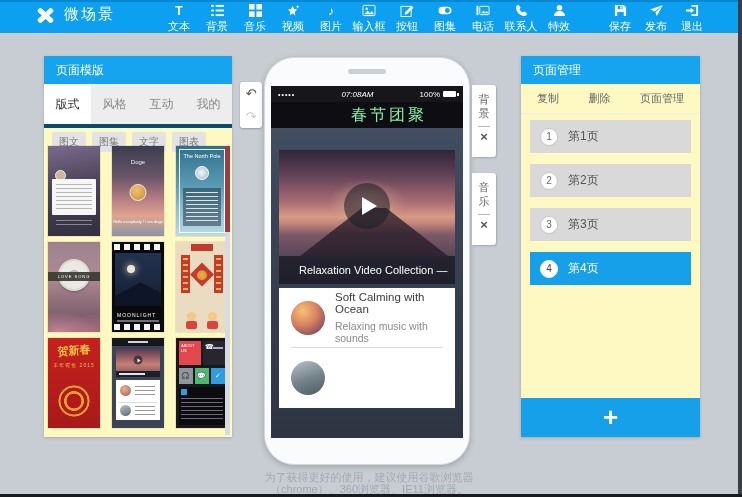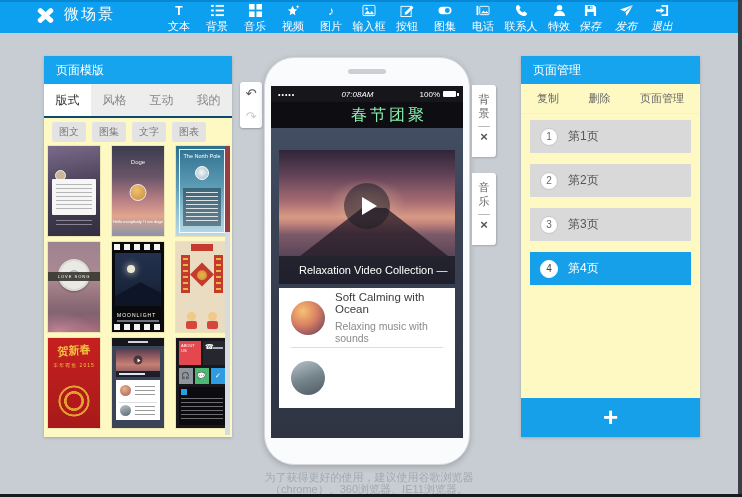--- a/index.html
+++ b/index.html
@@ -8,39 +8,39 @@
   #app { position:absolute; inset:0; }
 
   
   .toolbar { position:absolute; left:0; top:0; width:742px; height:33px; background:#0d9ff0; border-top:2px solid #0787d2; }
   .logo { position:absolute; left:34px; top:3px; color:#fff; display:flex; align-items:center; gap:8px; }
   .xmark { position:relative; width:22px; height:18px; }
   .xmark::before,.xmark::after { content:""; position:absolute; left:9px; top:0; width:5px; height:19px; background:#fff; border-radius:2px; }
   .xmark::before { transform:rotate(48deg); } .xmark::after { transform:rotate(-48deg); }
   .logo-text { font-size:15px; letter-spacing:2px; }
   .tools { position:absolute; top:2px; display:flex; }
-  .tools1 { left:160px; } .tools2 { left:572px;font-style:italic; }
+  .tools1 { left:160px; } .tools2 { left:602px; }
   .tool { width:38px; height:30px; display:flex; flex-direction:column; align-items:center; justify-content:center; color:#fff; cursor:pointer; }
   .tools2 .tool { width:36px; }
   .tool .ic { height:14px; display:flex; align-items:center; justify-content:center; font-size:12px; font-weight:bold; line-height:1; }
   .tool .ic svg { display:block; }
   .tool .lb { font-size:11px; margin-top:2px; white-space:nowrap; }
 
   
   .undoredo { position:absolute; left:240px; top:82px; width:22px; height:46px; background:#fff; border-radius:3px; box-shadow:0 1px 2px rgba(0,0,0,.25); display:flex; flex-direction:column; overflow:hidden; }
   .ur { flex:1; display:flex; align-items:center; justify-content:center; font-size:13px; cursor:pointer; }
   .ur-undo { color:#555; } .ur-redo { color:#ccc; }
 
   
   .panel { position:absolute; background:#fef9c3; box-shadow:0 1px 3px rgba(0,0,0,.18); }
   .left-panel { left:44px; top:56px; width:188px; height:381px; }
   .right-panel { left:521px; top:56px; width:179px; height:381px; }
   .panel-header { height:28px; background:#16a4ef; color:#fff; font-size:12px; display:flex; align-items:center; padding-left:12px; }
 
-  .tabs { height:34px; background:#ededed; display:flex; border-bottom:2px solid #0c4a6e; }
+  .tabs { height:44px; background:#ededed; display:flex; border-bottom:4px solid #0c4a6e; }
   .tab { flex:1; display:flex; align-items:center; justify-content:center; font-size:12px; color:#888; cursor:pointer; }
   .tab.active { background:#fff; color:#333; }
   .chips { height:28px; display:flex; align-items:center; gap:6px; padding:0 8px; }
   .chip { background:#e3e3e3; color:#777; font-size:10px; padding:3px 7px; border-radius:2px; cursor:pointer; }
 
   .tpl-grid { position:absolute; left:4px; top:90px; display:grid; grid-template-columns:repeat(3,52px); grid-auto-rows:90px; gap:6px 12px; }
   .tpl { position:relative; overflow:hidden; cursor:pointer; box-shadow:0 0 0 1px rgba(0,0,0,.08); }
   .lines { background:repeating-linear-gradient(180deg,#9a9a9a 0 1px,transparent 1px 4px); }
   .lines-lt { background:repeating-linear-gradient(180deg,rgba(255,255,255,.8) 0 1px,transparent 1px 4px); }
 

